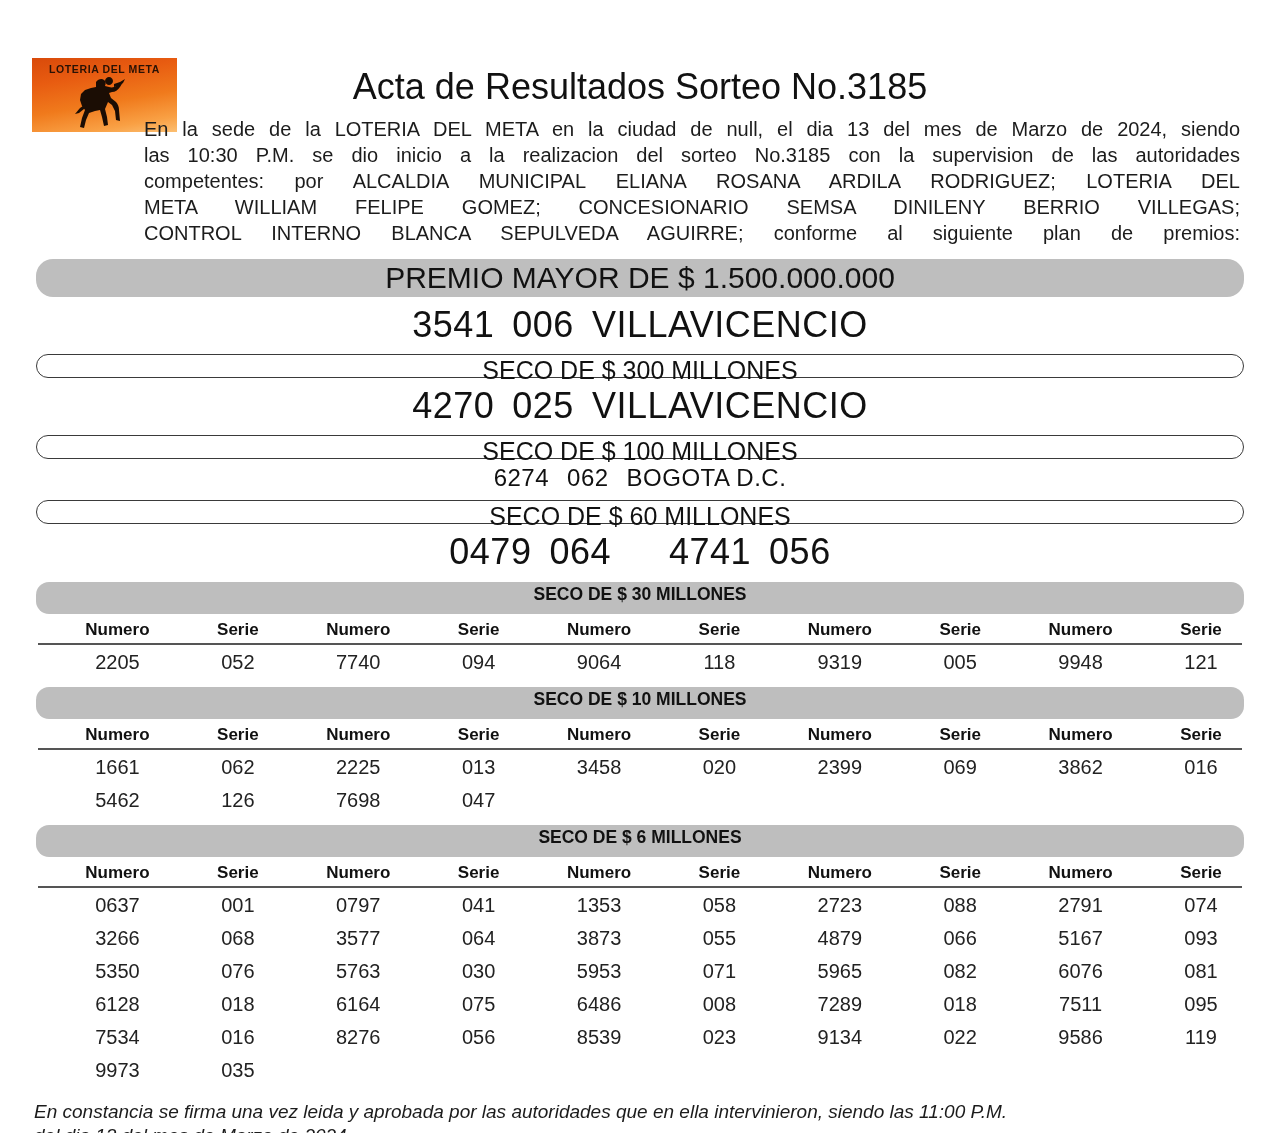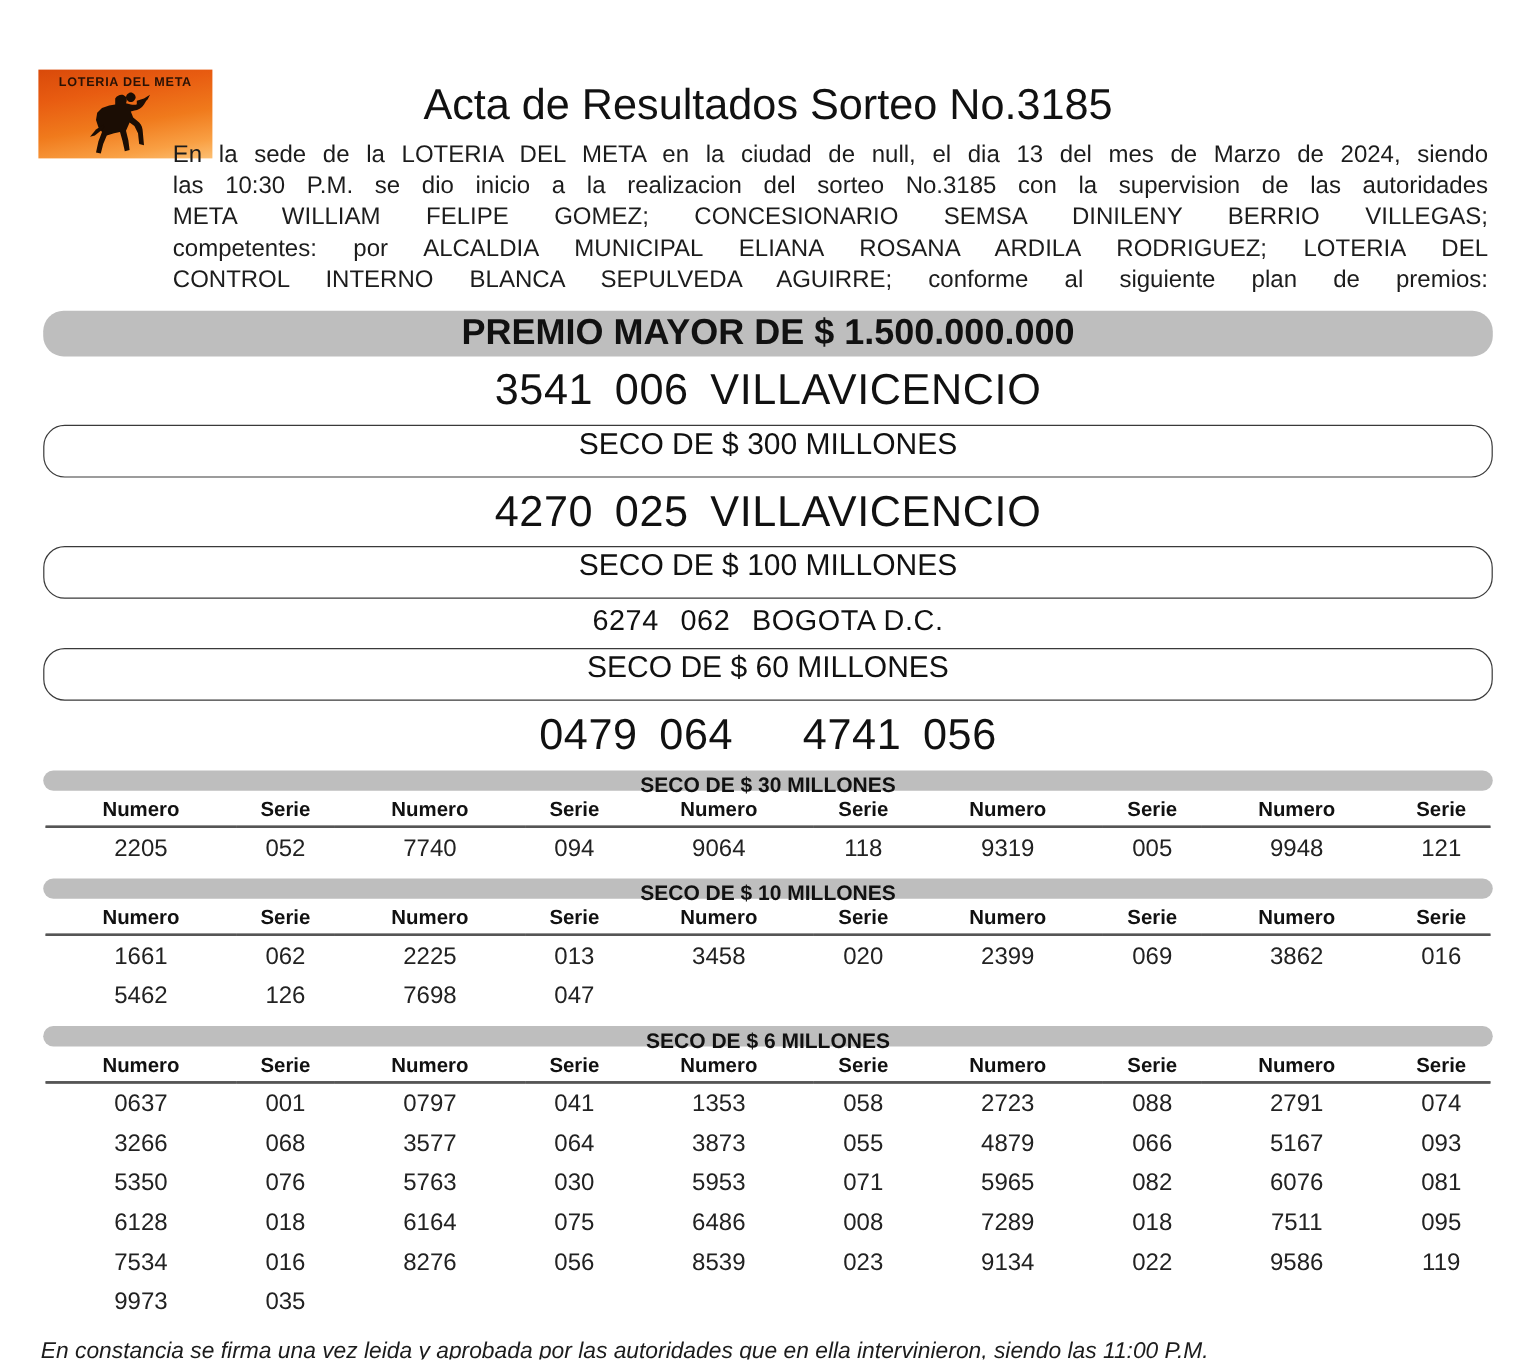--- a/index.html
+++ b/index.html
@@ -89,28 +89,28 @@
     margin: 11px 8px 0 8px;
     background: #bebebe;
     border-radius: 17px;
     text-align: center;
     color: #111;
   }
   .banner-major {
     height: 38px;
     line-height: 38px;
     font-size: 30px;
-    font-weight: bold;
+    font-weight: normal;
   }
   .pill-banner {
     margin: 8px 8px 0 8px;
     background: #ffffff;
     border: 1.5px solid #3a3a3a;
     border-radius: 18px;
-    height: 44px;
+    height: 24px;
     line-height: 30px;
     text-align: center;
     font-size: 25px;
     color: #111;
     box-sizing: border-box;
   }
   .winner-line {
     text-align: center;
     font-size: 36px;
     margin-top: 7px;
@@ -119,21 +119,21 @@
   }
   .winner-line .gap { display: inline-block; width: 18px; }
   .winner-line.small { font-size: 24px; margin-top: 5px; }
   .winner-line.pair .wide-gap { display: inline-block; width: 58px; }
 
   
   .section-banner {
     margin: 9px 8px 0 8px;
     background: #bebebe;
     border-radius: 13px;
-    height: 17px;
+    height: 32px;
     line-height: 25px;
     text-align: center;
     font-size: 17.5px;
     font-weight: bold;
     color: #111;
   }
   table.prize {
     width: calc(100% - 20px);
     margin: 2px 10px 0 10px;
     border-collapse: collapse;
@@ -181,22 +181,22 @@
         <path fill="#1b0d04" d="M48 10l6-2 5-3-2 4-5 3-4 1z"></path>
         <path fill="#1b0d04" d="M20 30l-6 4-5 6 4-1 5-4 3-3z"></path>
       </svg>
     </div>
     <div class="title">Acta de Resultados Sorteo No.3185</div>
   </div>
 
   <div class="intro">
     <div>En la sede de la LOTERIA DEL META en la ciudad de null, el dia 13 del mes de Marzo de 2024, siendo</div>
     <div>las 10:30 P.M. se dio inicio a la realizacion del sorteo No.3185 con la supervision de las autoridades</div>
+    <div>competentes: por ALCALDIA MUNICIPAL ELIANA ROSANA ARDILA RODRIGUEZ; LOTERIA DEL</div>
     <div>META WILLIAM FELIPE GOMEZ; CONCESIONARIO SEMSA DINILENY BERRIO VILLEGAS;</div>
-    <div>competentes: por ALCALDIA MUNICIPAL ELIANA ROSANA ARDILA RODRIGUEZ; LOTERIA DEL</div>
     <div class="last-line">CONTROL INTERNO BLANCA SEPULVEDA AGUIRRE;  conforme al siguiente plan de premios:</div>
   </div>
 
   <div class="gray-banner banner-major">PREMIO MAYOR DE $ 1.500.000.000</div>
   <div class="winner-line">
     <span>3541</span><span class="gap"></span><span>006</span><span class="gap"></span><span>VILLAVICENCIO</span>
   </div>
 
   <div class="pill-banner">SECO DE $ 300 MILLONES</div>
   <div class="winner-line">

